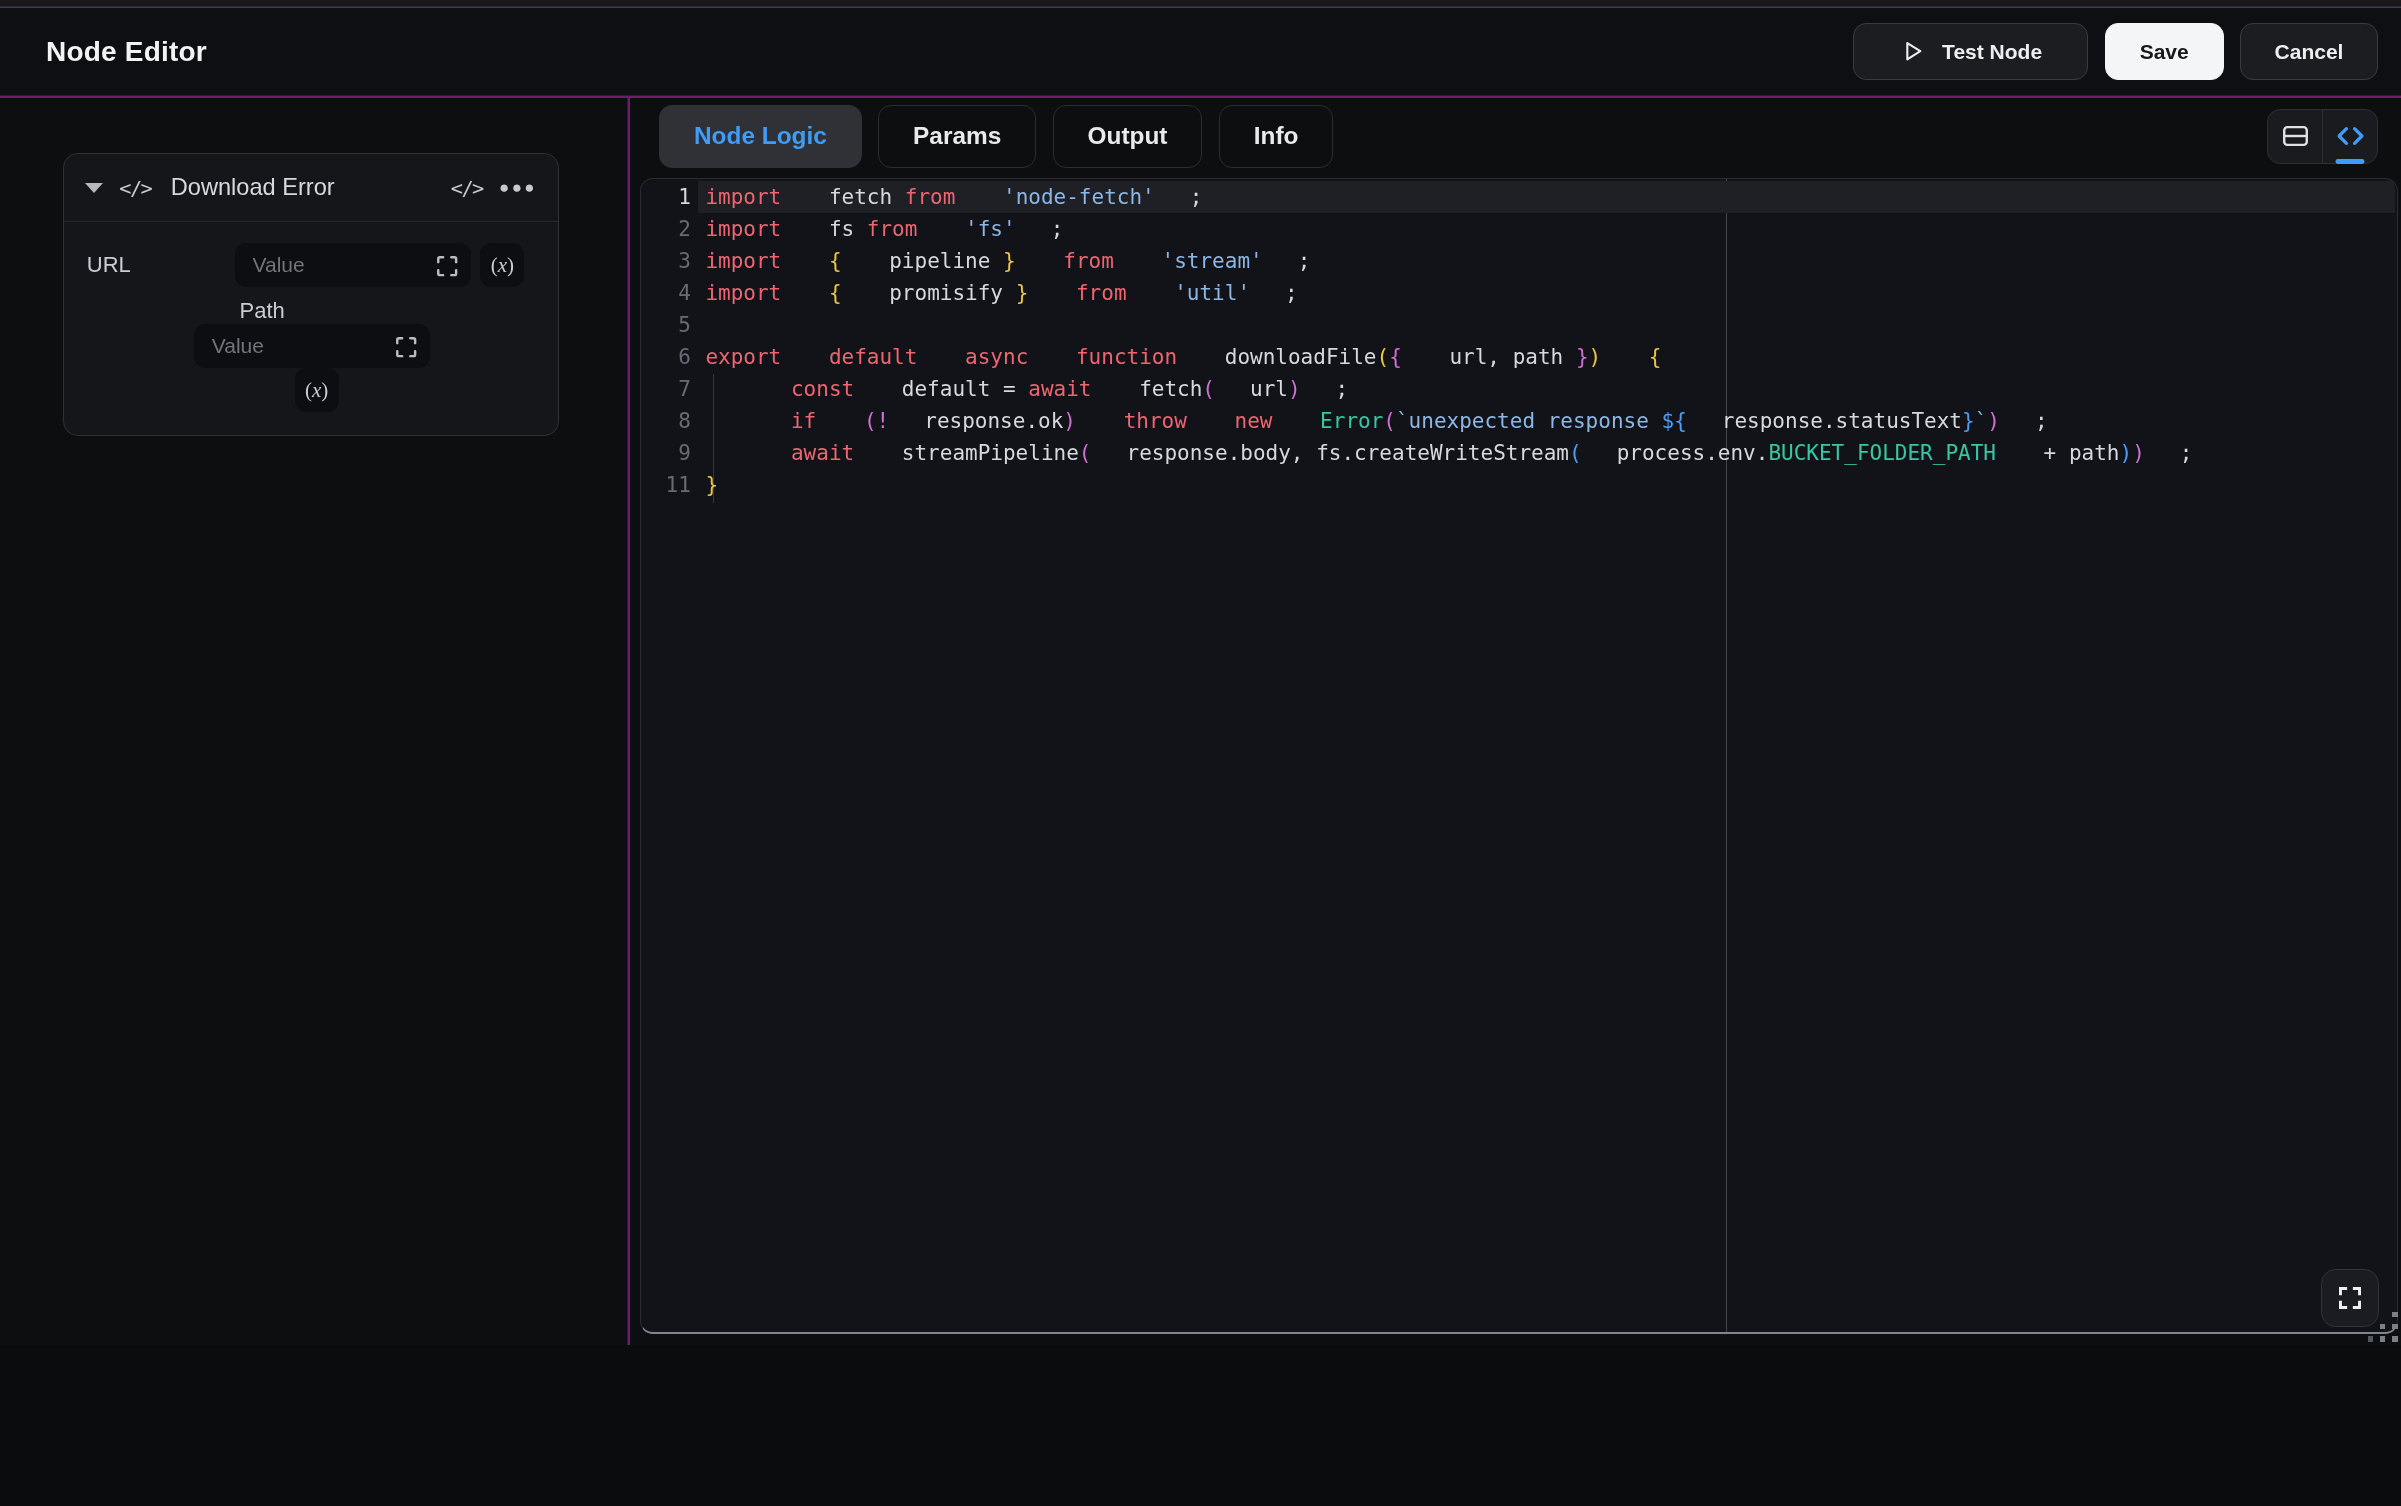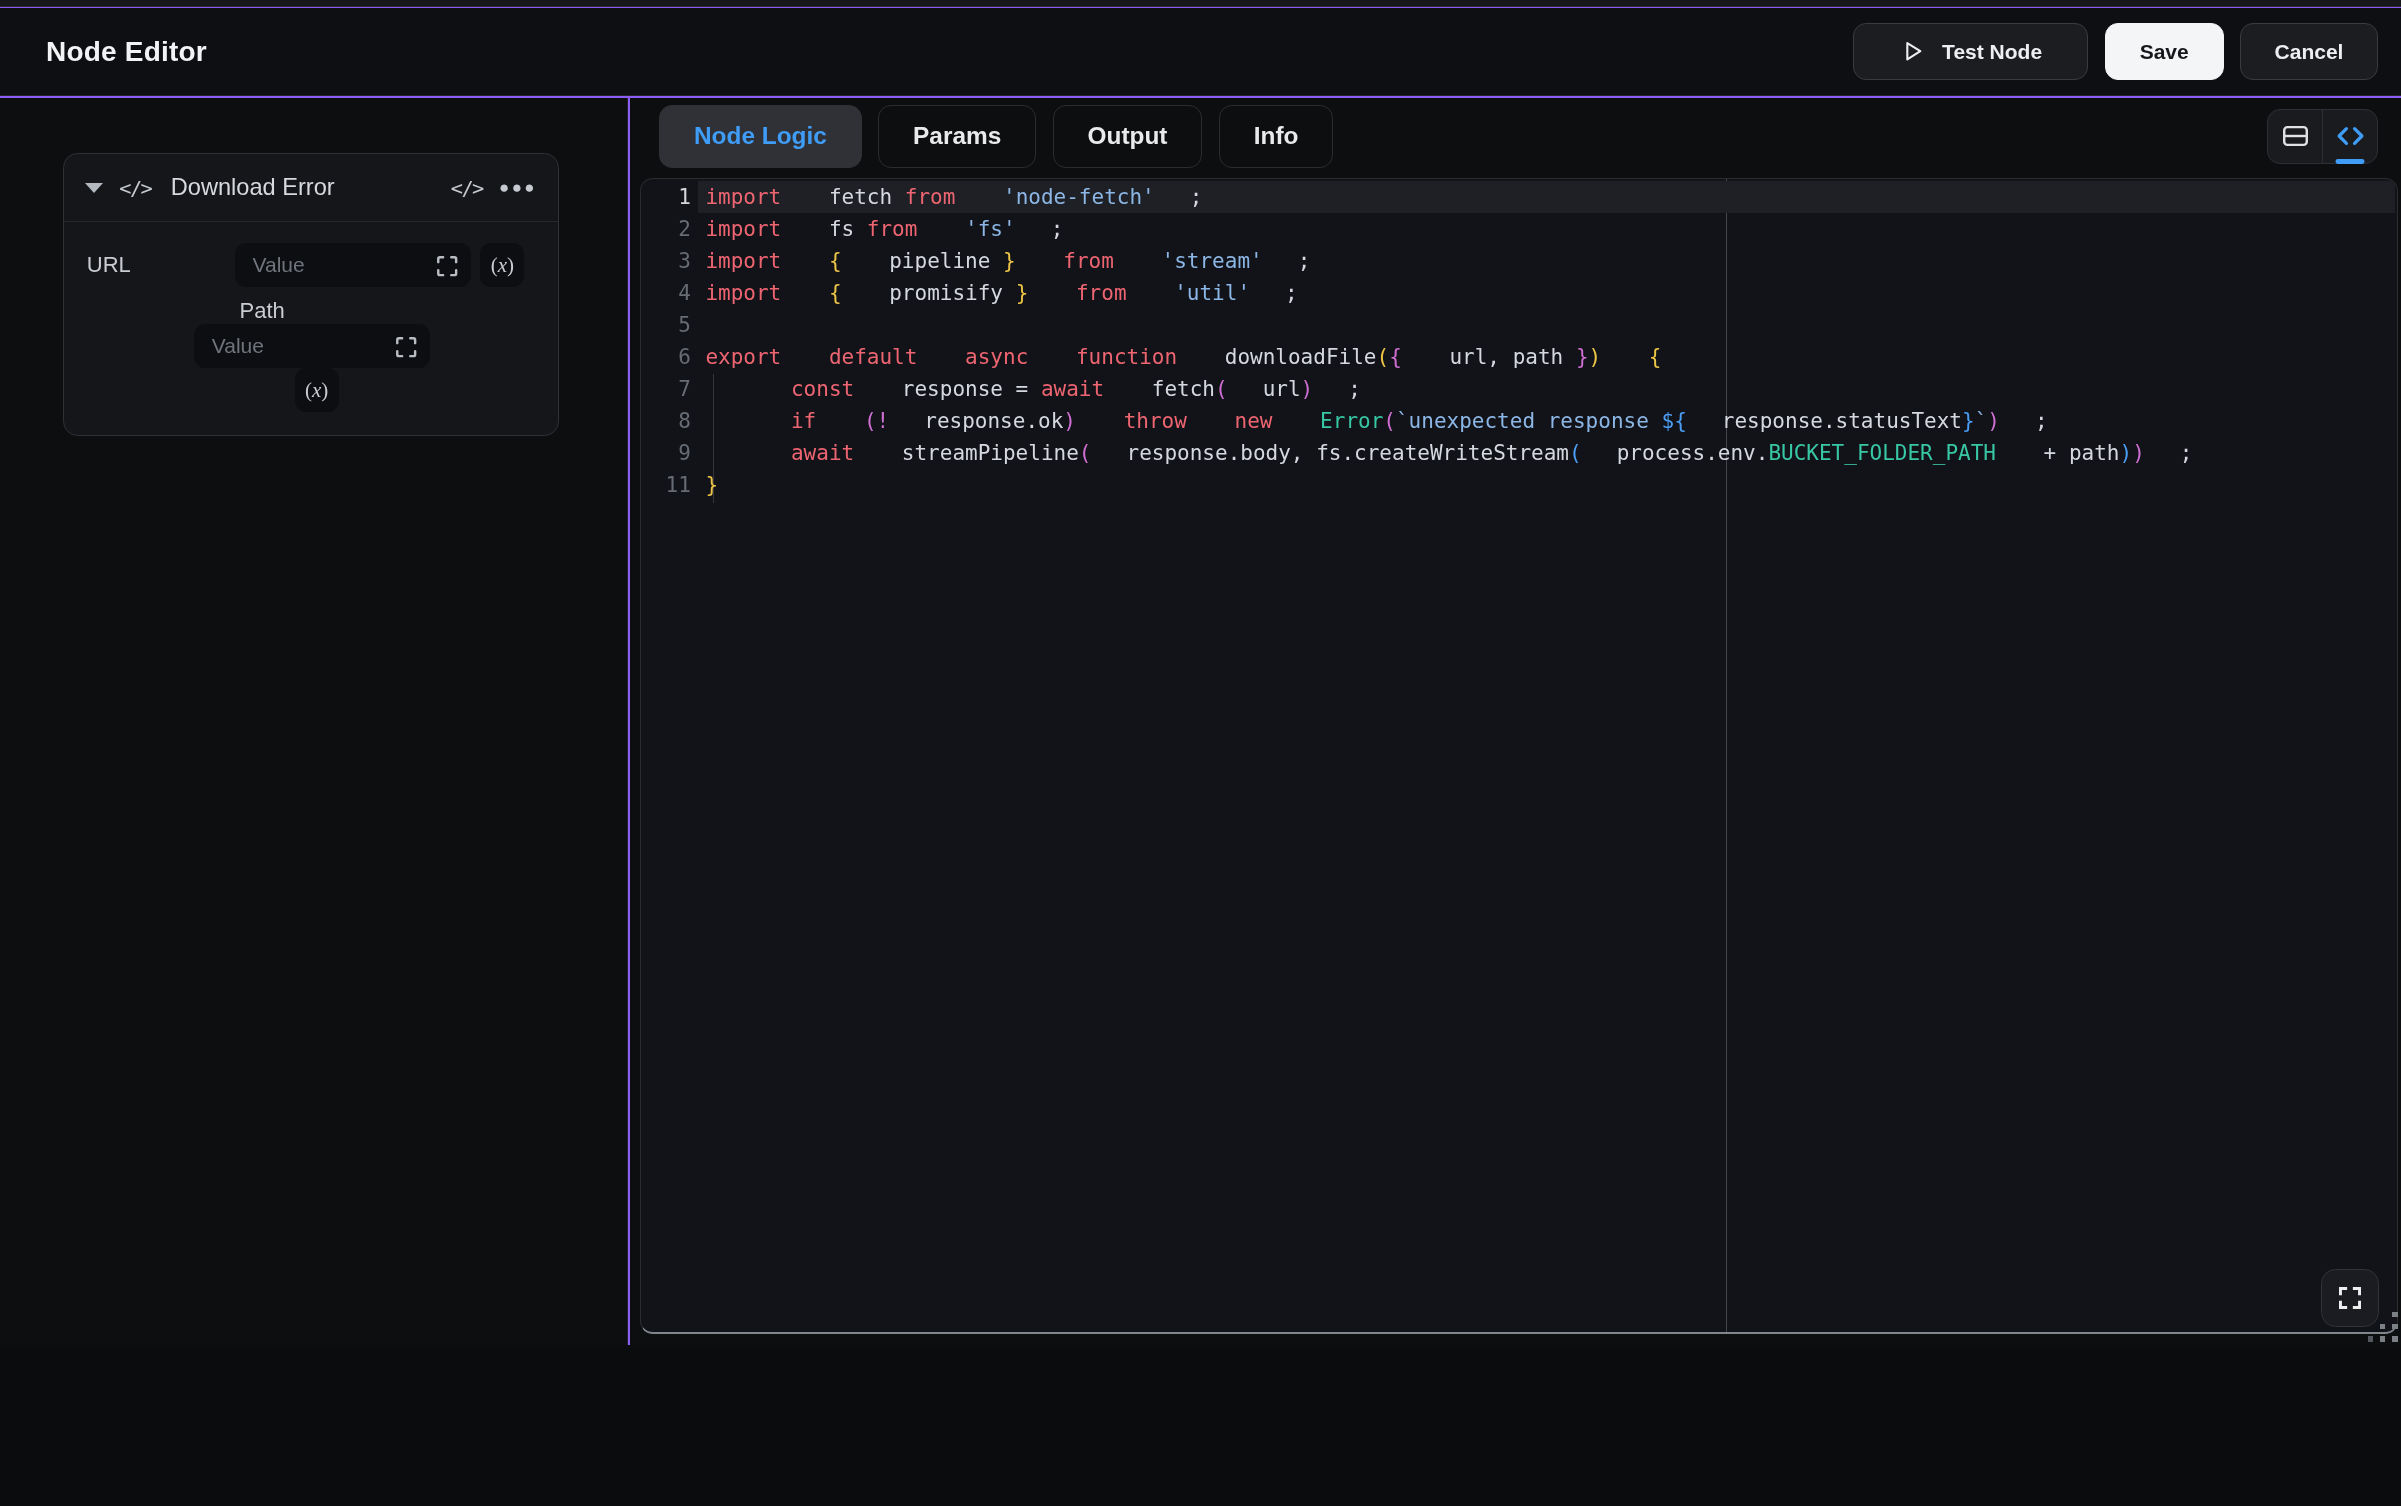--- a/index.html
+++ b/index.html
@@ -1,18 +1,18 @@
 <!DOCTYPE html>
 <html style="--accent: #3f9cf7; --c-kw: #ee6572; --c-pl: #d5d9df; --c-str: #8cb6e5; --c-b1: #edc546; --c-b2: #cf6fd3; --c-b3: #4b9ef5; --c-cn: #38c7a4;font-size:13px"><head>
 <meta charset="utf-8">
 <style>
   * { margin:0; padding:0; box-sizing:border-box; }
   html,body { width:2401px; height:1507px; background:#0b0c0e; overflow:hidden;
               font-family:"Liberation Sans", sans-serif; }
-  #app { position:absolute; inset:0; width:2401px; height:1345px; background:#8b5cf6; }
+  #app { position:absolute; inset:0; width:2401px; height:1345px; background:#701a75; }
 
   
   .window-top { position:absolute; top:0; left:0; right:0; height:6.5px;
                 background:#17181c; border-bottom:1.6px solid #2a2b30; }
 
   
   .topbar { position:absolute; top:8.1px; left:0; right:0; height:88px;
             background:#0e0f12; border-bottom:1.6px solid #232428;
             display:flex; align-items:center; }
   .topbar-title { margin-left:46px; font-size:28px; font-weight:700; color:#f2f3f5; letter-spacing:0.2px; }
@@ -212,21 +212,21 @@
     <div class="editor">
       <div class="ruler"></div>
       <div class="indent-guide" style="top:195px; height:129px;"></div>
       <div class="code-lines" id="code-lines">
           <div class="line active"><span class="num">1</span><span class="code"><span class="t-kw">import</span><span class="t-pl"> fetch </span><span class="t-kw">from</span><span class="t-pl"> </span><span class="t-str">'node-fetch'</span><span class="t-pl">;</span></span></div>
           <div class="line"><span class="num">2</span><span class="code"><span class="t-kw">import</span><span class="t-pl"> fs </span><span class="t-kw">from</span><span class="t-pl"> </span><span class="t-str">'fs'</span><span class="t-pl">;</span></span></div>
           <div class="line"><span class="num">3</span><span class="code"><span class="t-kw">import</span><span class="t-pl"> </span><span class="t-b1">{</span><span class="t-pl"> pipeline </span><span class="t-b1">}</span><span class="t-pl"> </span><span class="t-kw">from</span><span class="t-pl"> </span><span class="t-str">'stream'</span><span class="t-pl">;</span></span></div>
           <div class="line"><span class="num">4</span><span class="code"><span class="t-kw">import</span><span class="t-pl"> </span><span class="t-b1">{</span><span class="t-pl"> promisify </span><span class="t-b1">}</span><span class="t-pl"> </span><span class="t-kw">from</span><span class="t-pl"> </span><span class="t-str">'util'</span><span class="t-pl">;</span></span></div>
           <div class="line"><span class="num">5</span></div>
           <div class="line"><span class="num">6</span><span class="code"><span class="t-kw">export</span><span class="t-pl"> </span><span class="t-kw">default</span><span class="t-pl"> </span><span class="t-kw">async</span><span class="t-pl"> </span><span class="t-kw">function</span><span class="t-pl"> downloadFile</span><span class="t-b1">(</span><span class="t-b2">{</span><span class="t-pl"> url, path </span><span class="t-b2">}</span><span class="t-b1">)</span><span class="t-pl"> </span><span class="t-b1">{</span></span></div>
-          <div class="line"><span class="num">7</span><span class="code"><span class="t-pl">    </span><span class="t-kw">const</span><span class="t-pl"> response = </span><span class="t-kw">await</span><span class="t-pl"> fetch</span><span class="t-b2">(</span><span class="t-pl">url</span><span class="t-b2">)</span><span class="t-pl">;</span></span></div>
+          <div class="line"><span class="num">7</span><span class="code"><span class="t-pl">    </span><span class="t-kw">const</span><span class="t-pl"> default = </span><span class="t-kw">await</span><span class="t-pl"> fetch</span><span class="t-b2">(</span><span class="t-pl">url</span><span class="t-b2">)</span><span class="t-pl">;</span></span></div>
           <div class="line"><span class="num">8</span><span class="code"><span class="t-pl">    </span><span class="t-kw">if</span><span class="t-pl"> </span><span class="t-b2">(</span><span class="t-b2">!</span><span class="t-pl">response.ok</span><span class="t-b2">)</span><span class="t-pl"> </span><span class="t-kw">throw</span><span class="t-pl"> </span><span class="t-kw">new</span><span class="t-pl"> </span><span class="t-cn">Error</span><span class="t-b2">(</span><span class="t-str">`unexpected response </span><span class="t-b3">${</span><span class="t-pl">response.statusText</span><span class="t-b3">}</span><span class="t-str">`</span><span class="t-b2">)</span><span class="t-pl">;</span></span></div>
           <div class="line"><span class="num">9</span><span class="code"><span class="t-pl">    </span><span class="t-kw">await</span><span class="t-pl"> streamPipeline</span><span class="t-b2">(</span><span class="t-pl">response.body, fs.createWriteStream</span><span class="t-b3">(</span><span class="t-pl">process.env.</span><span class="t-cn">BUCKET_FOLDER_PATH</span><span class="t-pl"> + path</span><span class="t-b3">)</span><span class="t-b2">)</span><span class="t-pl">;</span></span></div>
           <div class="line"><span class="num">11</span><span class="code"><span class="t-b1">}</span></span></div>
         </div>
       <div class="fullscreen-btn">
         <span>
           <svg width="26" height="26" viewBox="0 0 30 30" fill="none" stroke="#eceef0" stroke-width="3.4" stroke-linecap="square">
             <path d="M4 10 V4 H10"></path>
               <path d="M20 4 H26 V10"></path>
             <path d="M26 20 V26 H20"></path>

